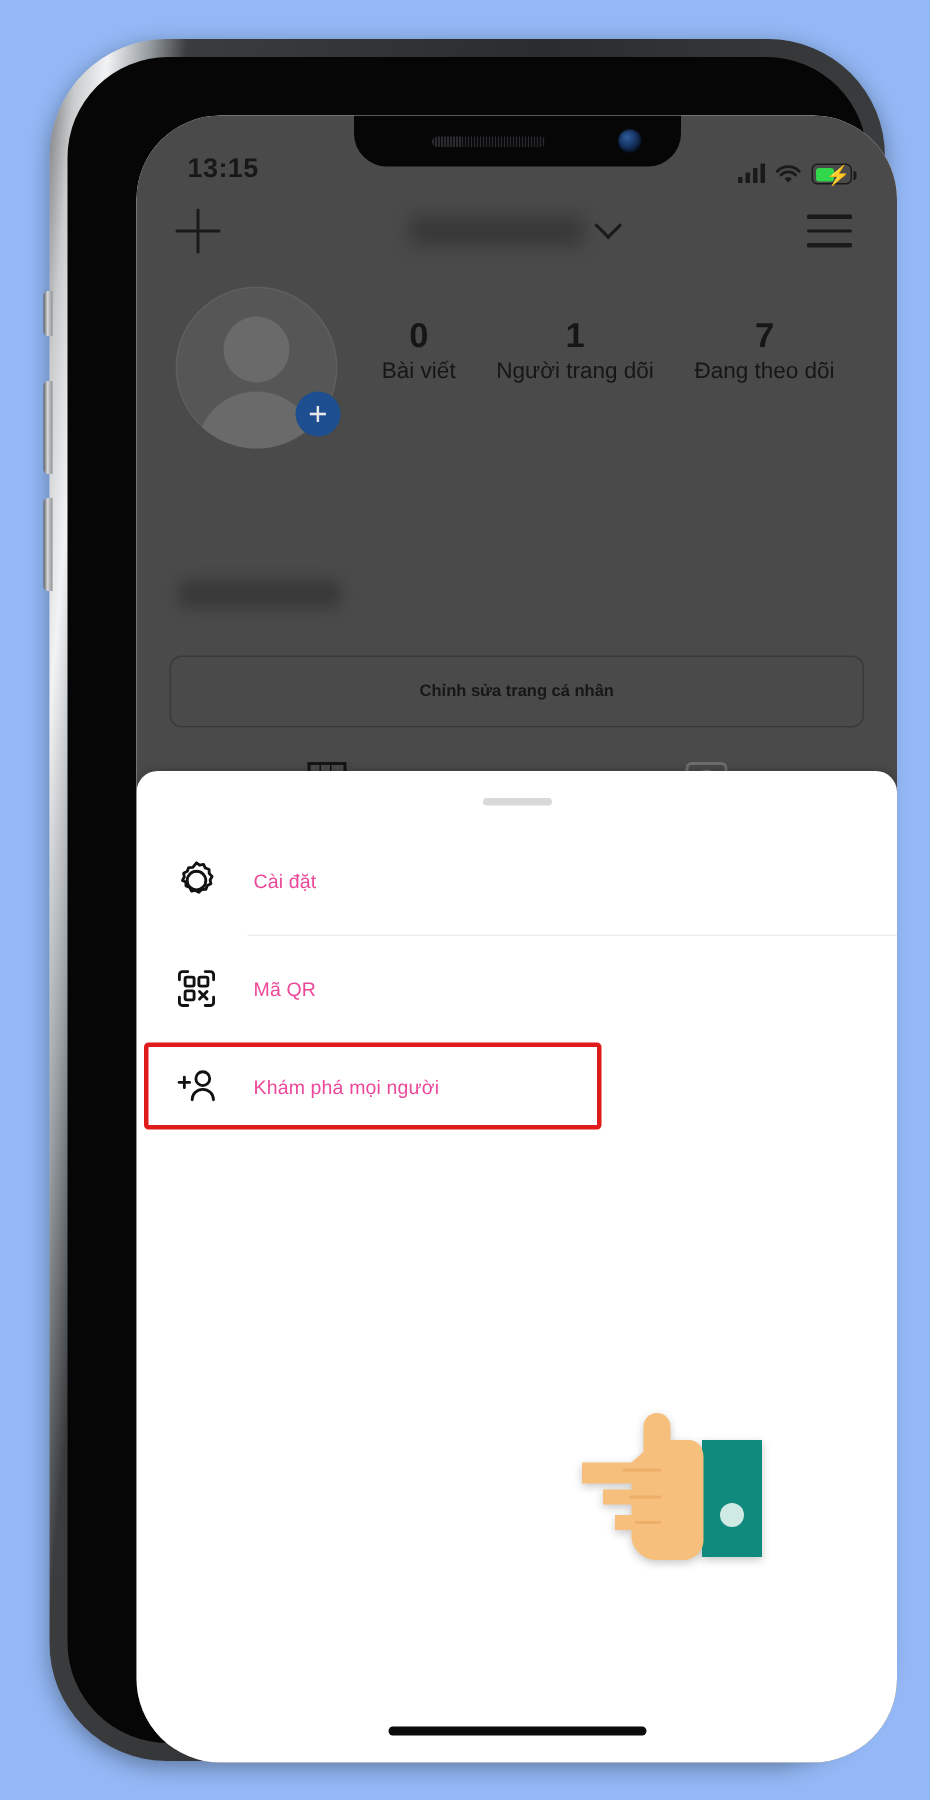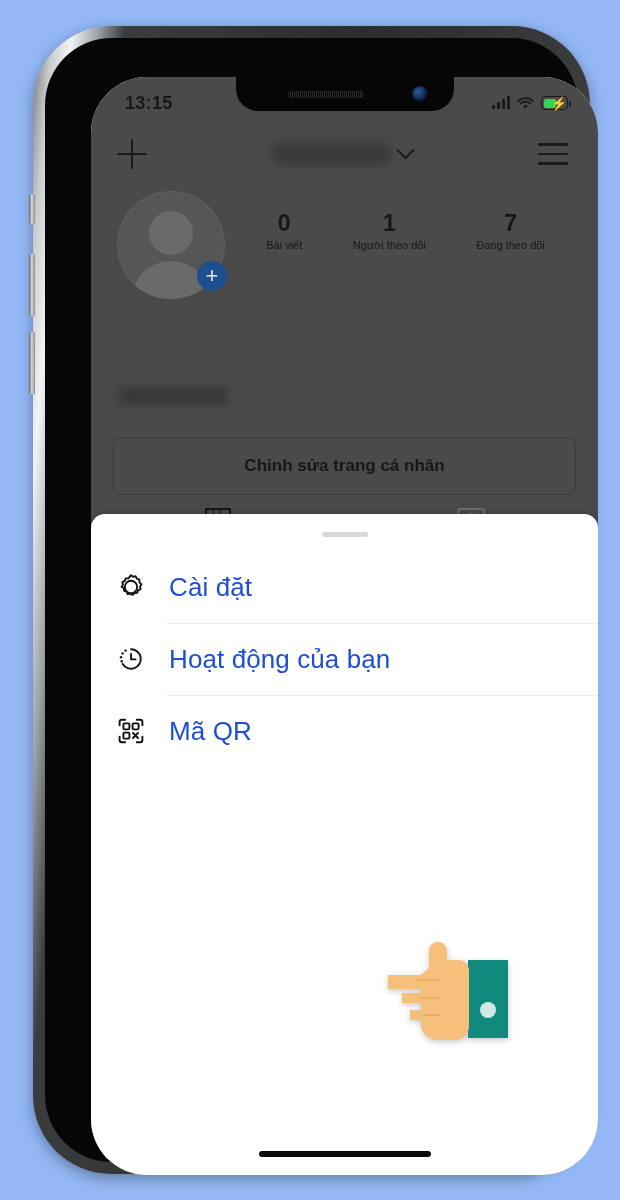--- a/index.html
+++ b/index.html
@@ -74,21 +74,21 @@
   #front-camera {
     position: absolute; right: 26px; top: 9px;
     width: 16px; height: 16px; border-radius: 50%;
     background: radial-gradient(circle at 38% 35%, #2f5d9e 0%, #15305c 45%, #07101f 75%, #000 100%);
     box-shadow: inset 0 0 2px #000;
   }
 
   
   #status-bar {
     position: absolute; top: 0; left: 0; right: 0; height: 46px;
-    display: flex; align-items: center; justify-content: space-between;
+    display: flex; align-items: flex-end; justify-content: space-between;
     padding: 6px 30px 0 34px;
     z-index: 5;
   }
   #status-time { font-size: 18px; font-weight: 600; color: #181818; letter-spacing: .3px; }
   #status-icons { display: flex; align-items: center; gap: 7px; }
   #signal-bars { display: flex; align-items: flex-end; gap: 2px; height: 12px; }
   #signal-bars i { width: 3px; background: #1a1a1a; border-radius: .5px; display:block; }
   #signal-bars i:nth-child(1){ height:4px } #signal-bars i:nth-child(2){ height:7px }
   #signal-bars i:nth-child(3){ height:10px } #signal-bars i:nth-child(4){ height:13px }
   #battery {
@@ -142,34 +142,34 @@
   #avatar-plus-badge {
     position:absolute; right:-2px; bottom: 8px;
     width: 30px; height: 30px; border-radius:50%;
     background:#1d4e8f; color:#e8e8e8;
     display:flex; align-items:center; justify-content:center;
     font-size: 22px; line-height: 1; font-weight: 300;
   }
   #stats { flex: 1; display:flex; align-items:flex-start; justify-content:space-around; padding: 18px 2px 0 16px; }
   .stat { text-align:center; }
   .stat-num { font-size: 23px; font-weight: 600; color:#161616; line-height: 1.25; }
-  .stat-label { font-size: 11px; color:#161616; margin-top: 1px; white-space: nowrap; }
+  .stat-label { font-size: 15px; color:#161616; margin-top: 1px; white-space: nowrap; }
 
   #fullname-blur {
     position:absolute; left: 28px; top: 310px;
     width: 108px; height: 18px; border-radius:3px;
     background: rgba(30,30,30,.40); filter: blur(5px);
   }
 
   #edit-profile-button {
     position: absolute; left: 22px; right: 22px; top: 360px;
-    height: 58px; border-radius: 8px;
+    height: 48px; border-radius: 8px;
     border: 1px solid rgba(20,20,20,.30);
     display:flex; align-items:center; justify-content:center;
-    font-size: 17px; font-weight: 600; color:#171717;
+    font-size: 11px; font-weight: 600; color:#171717;
   }
 
   #profile-tabs {
     position: absolute; left:0; right:0; top: 418px; height: 52px;
     display:flex;
   }
   .profile-tab { flex:1; display:flex; align-items:center; justify-content:center; position:relative; }
   .profile-tab.active::after {
     content:""; position:absolute; bottom:0; left: 8px; right: 8px; height: 2px; background:#121212;
   }
@@ -203,21 +203,21 @@
     position: relative;
     height: 72px;
     display: flex; align-items: center;
     padding-left: 22px;
   }
   .menu-row + .menu-row::before {
     content:""; position:absolute; top:0; left: 74px; right: 0; height:1px; background:#efefef;
   }
   .menu-icon { width: 36px; height: 36px; flex:0 0 auto; display:flex; align-items:center; justify-content:center; margin-right: 20px; }
   .menu-icon svg { display:block; }
-  .menu-label { font-size: 26px; color: #1d4ed8; letter-spacing: .1px; }
+  .menu-label { font-size: 13px; color: #ec4899; letter-spacing: .1px; }
 
   
   #menu-row-discover {
     border: 3px solid #e01b1b;
     border-radius: 3px;
     margin: 0 0 0 5px;
     width: 305px;
     height: 58px;
     padding-left: 14px;
   }
@@ -300,21 +300,21 @@
           </div>
           <div id="avatar-plus-badge">+</div>
         </div>
         <div id="stats">
           <div class="stat">
             <div class="stat-num">0</div>
             <div class="stat-label">Bài viết</div>
           </div>
           <div class="stat">
             <div class="stat-num">1</div>
-            <div class="stat-label">Người theo dõi</div>
+            <div class="stat-label">Người trang dõi</div>
           </div>
           <div class="stat">
             <div class="stat-num">7</div>
             <div class="stat-label">Đang theo dõi</div>
           </div>
         </div>
       </div>
 
       <div id="fullname-blur"></div>
 
@@ -349,49 +349,46 @@
           <div class="menu-icon">
             <svg width="30" height="30" viewBox="0 0 30 30">
               <path d="M15 3.2l2.1 1.6 2.6-.5 1.2 2.4 2.5 1 .1 2.7 1.9 1.9-1.3 2.3.5 2.6-2.4 1.2-1 2.5-2.7.1-1.9 1.9-2.3-1.3-2.6.5-1.2-2.4-2.5-1-.1-2.7L5.6 15l1.3-2.3-.5-2.6 2.4-1.2 1-2.5 2.7-.1z" fill="none" stroke="#121212" stroke-width="1.9" stroke-linejoin="round"></path>
               <circle cx="15" cy="15" r="6.2" fill="#fff" stroke="#121212" stroke-width="1.9"></circle>
             </svg>
           </div>
           <div class="menu-label">Cài đặt</div>
         </div>
 
 
-        <div class="menu-row">
-          <div class="menu-icon">
-            <svg width="30" height="30" viewBox="0 0 30 30">
-              <path d="M15 5.3a9.7 9.7 0 1 1-8.3 14.6" fill="none" stroke="#121212" stroke-width="1.9" stroke-linecap="round"></path>
-              <circle cx="5.7" cy="17.2" r="1.2" fill="#121212"></circle>
-              <circle cx="5.0" cy="13.2" r="1.2" fill="#121212"></circle>
-              <circle cx="6.6" cy="9.4" r="1.2" fill="#121212"></circle>
-              <circle cx="9.6" cy="6.6" r="1.2" fill="#121212"></circle>
-              <path d="M15.1 9.9v5.5h4.4" fill="none" stroke="#121212" stroke-width="1.9" stroke-linecap="round" stroke-linejoin="round"></path>
-            </svg>
-          </div>
-          <div class="menu-label">Hoạt động của bạn</div>
-        </div>
 
         <div class="menu-row">
           <div class="menu-icon">
             <svg width="30" height="30" viewBox="0 0 30 30">
               <path d="M9.2 3.7H5.6a2 2 0 0 0-2 2v3.5M20.8 3.7h3.6a2 2 0 0 1 2 2v3.5M9.2 26.3H5.6a2 2 0 0 1-2-2v-3.5M20.8 26.3h3.6a2 2 0 0 0 2-2v-3.5" fill="none" stroke="#121212" stroke-width="1.9" stroke-linecap="round"></path>
               <rect x="7.4" y="7.4" width="6" height="6" rx="1.2" fill="none" stroke="#121212" stroke-width="1.9"></rect>
               <rect x="16.6" y="7.4" width="6" height="6" rx="1.2" fill="none" stroke="#121212" stroke-width="1.9"></rect>
               <rect x="7.4" y="16.6" width="6" height="6" rx="1.2" fill="none" stroke="#121212" stroke-width="1.9"></rect>
               <path d="M17 17l5 5M22 17l-5 5" stroke="#121212" stroke-width="1.9" stroke-linecap="round"></path>
             </svg>
           </div>
           <div class="menu-label">Mã QR</div>
         </div>
 
 
 
+        <div class="menu-row" id="menu-row-discover">
+          <div class="menu-icon">
+            <svg width="30" height="30" viewBox="0 0 30 30">
+              <path d="M3.4 12.6h7M6.9 9.1v7" stroke="#121212" stroke-width="1.9" stroke-linecap="round"></path>
+              <circle cx="19.2" cy="10.1" r="4.6" fill="none" stroke="#121212" stroke-width="1.9"></circle>
+              <path d="M12.1 24.2c0-3.9 3.2-7 7.1-7s7.1 3.1 7.1 7" fill="none" stroke="#121212" stroke-width="1.9" stroke-linecap="round"></path>
+            </svg>
+          </div>
+          <div class="menu-label">Khám phá mọi người</div>
+        </div>
 
       </div>
 
       <svg id="hand-cursor" viewBox="0 0 135 122">
         <rect x="82" y="30" width="40" height="78" fill="#0f8a7d"></rect>
         <circle cx="102" cy="80" r="8" fill="#cfe9e3"></circle>
         <path d="M44 37c0-4 3-7 7-7h22c6 0 10 5 10 11v56c0 7-6 13-13 13H52c-9 0-17-7-17-16V45z" fill="#f7bf7c"></path>
         <path d="M52 12c5 0 9 4 9 9v30H43V21c0-5 4-9 9-9z" fill="#f7bf7c"></path>
         <path d="M2 45h48c4 0 7 3 7 7s-3 7-7 7H2z" fill="#f7bf7c"></path>
         <path d="M16 63h34c3 0 5 2 5 5s-2 5-5 5H16z" fill="#f7bf7c"></path>

